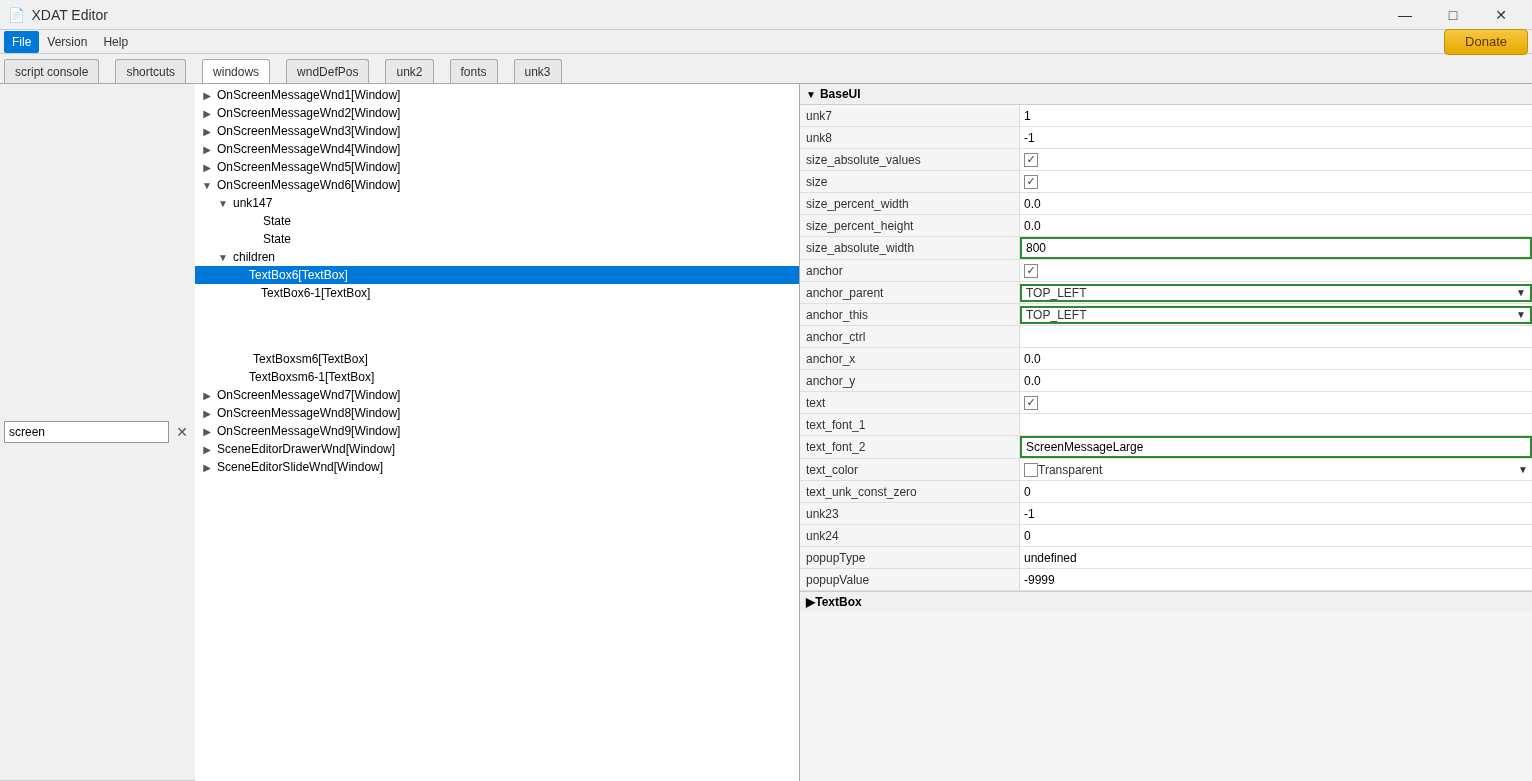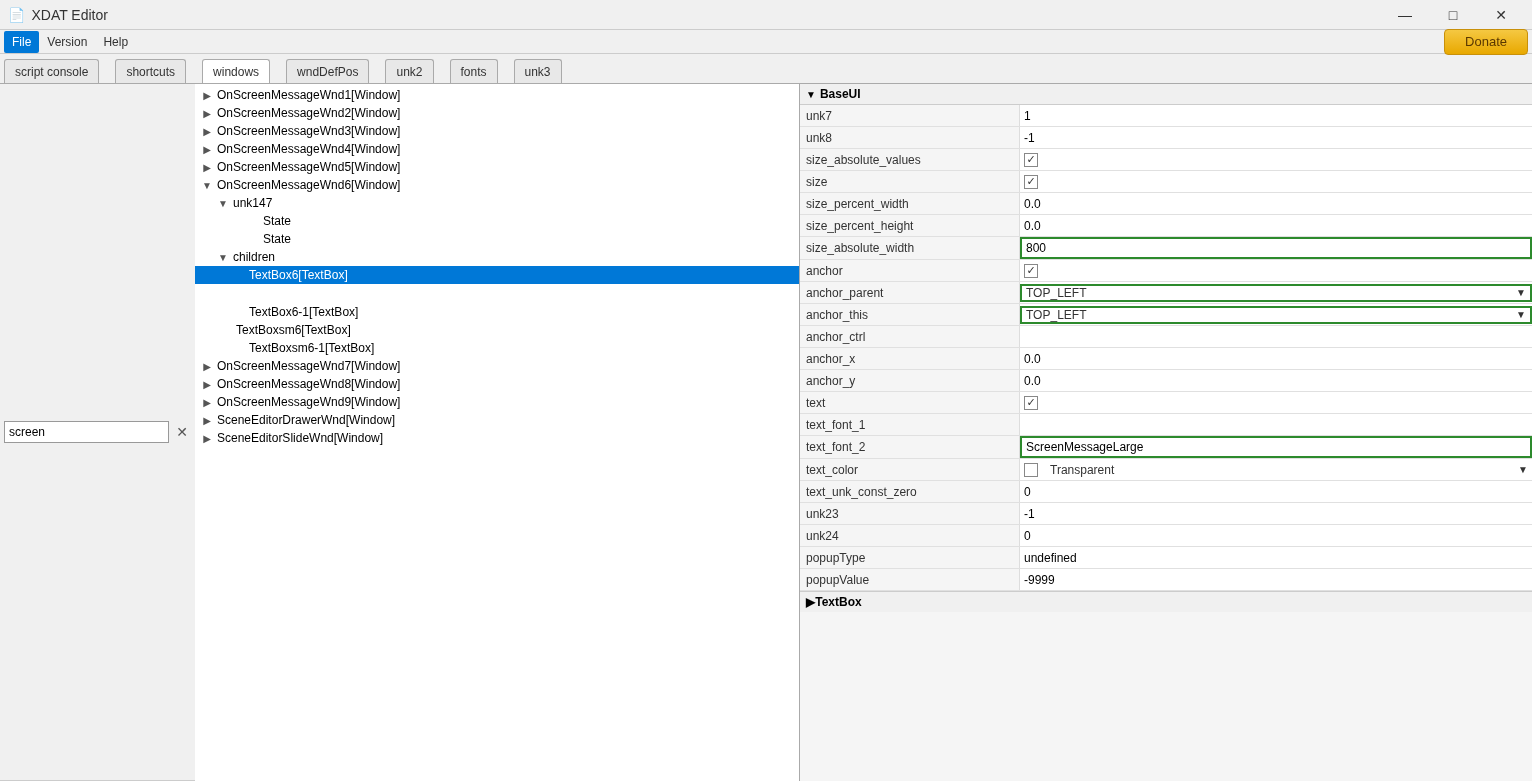--- a/index.html
+++ b/index.html
@@ -198,21 +198,21 @@
       display: flex; align-items: center; justify-content: space-between;
       width: 100%;
       border: 2px solid #2d8a2d;
       padding: 0 4px;
       background: white;
     }
     .dropdown-arrow {
       font-size: 10px; color: #333;
     }
     .color-checkbox {
-      display: inline-flex; align-items: flex-end; gap: 12px;
+      display: inline-flex; align-items: flex-end; gap: 0;
     }
     .color-dropdown {
       display: flex; align-items: center; justify-content: space-between;
       width: 100%;
       padding: 0 4px;
     }
     .section-bottom {
       display: flex;
       align-items: center;
       padding: 3px 6px;
@@ -303,25 +303,25 @@
         <span class="tree-label">State</span>
       </div>
       <div class="tree-item" style="padding-left: 20px;">
         <span class="tree-toggle">▼</span>
         <span class="tree-label">children</span>
       </div>
       <div class="tree-item selected" style="padding-left: 36px;">
         <span class="tree-toggle" style="width:16px;"></span>
         <span class="tree-label">TextBox6[TextBox]</span>
       </div>
-      <div class="tree-item" style="padding-left: 36px; margin-top: 19px;">
+      <div class="tree-item" style="padding-left: 48px;">
         <span class="tree-toggle" style="width:16px;"></span>
         <span class="tree-label">TextBox6-1[TextBox]</span>
       </div>
-      <div class="tree-item" style="padding-left: 23px;">
+      <div class="tree-item" style="padding-left: 40px; margin-top: 48px;">
         <span class="tree-toggle" style="width:16px;"></span>
         <span class="tree-label">TextBoxsm6[TextBox]</span>
       </div>
       <div class="tree-item" style="padding-left: 36px;">
         <span class="tree-toggle" style="width:16px;"></span>
         <span class="tree-label">TextBoxsm6-1[TextBox]</span>
       </div>
       <div class="tree-item" style="padding-left: 4px;">
         <span class="tree-toggle">▶</span>
         <span class="tree-label">OnScreenMessageWnd7[Window]</span>

